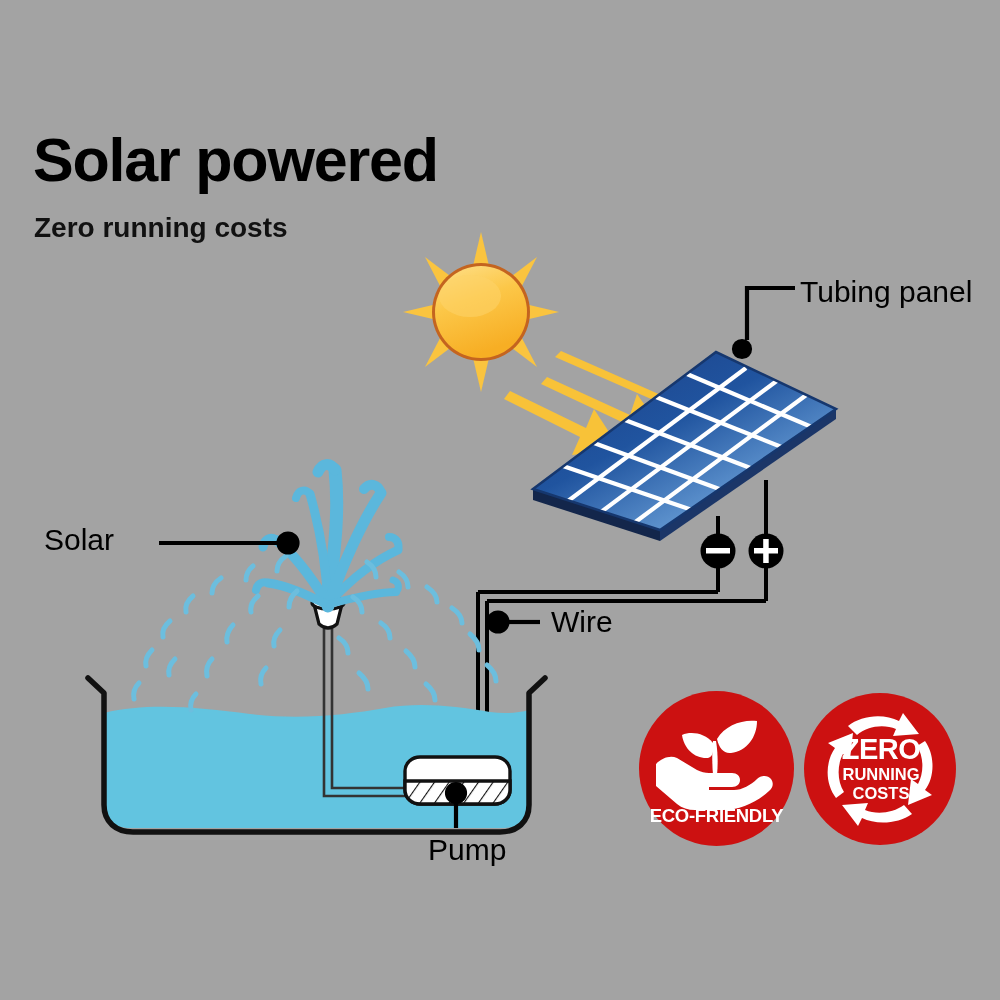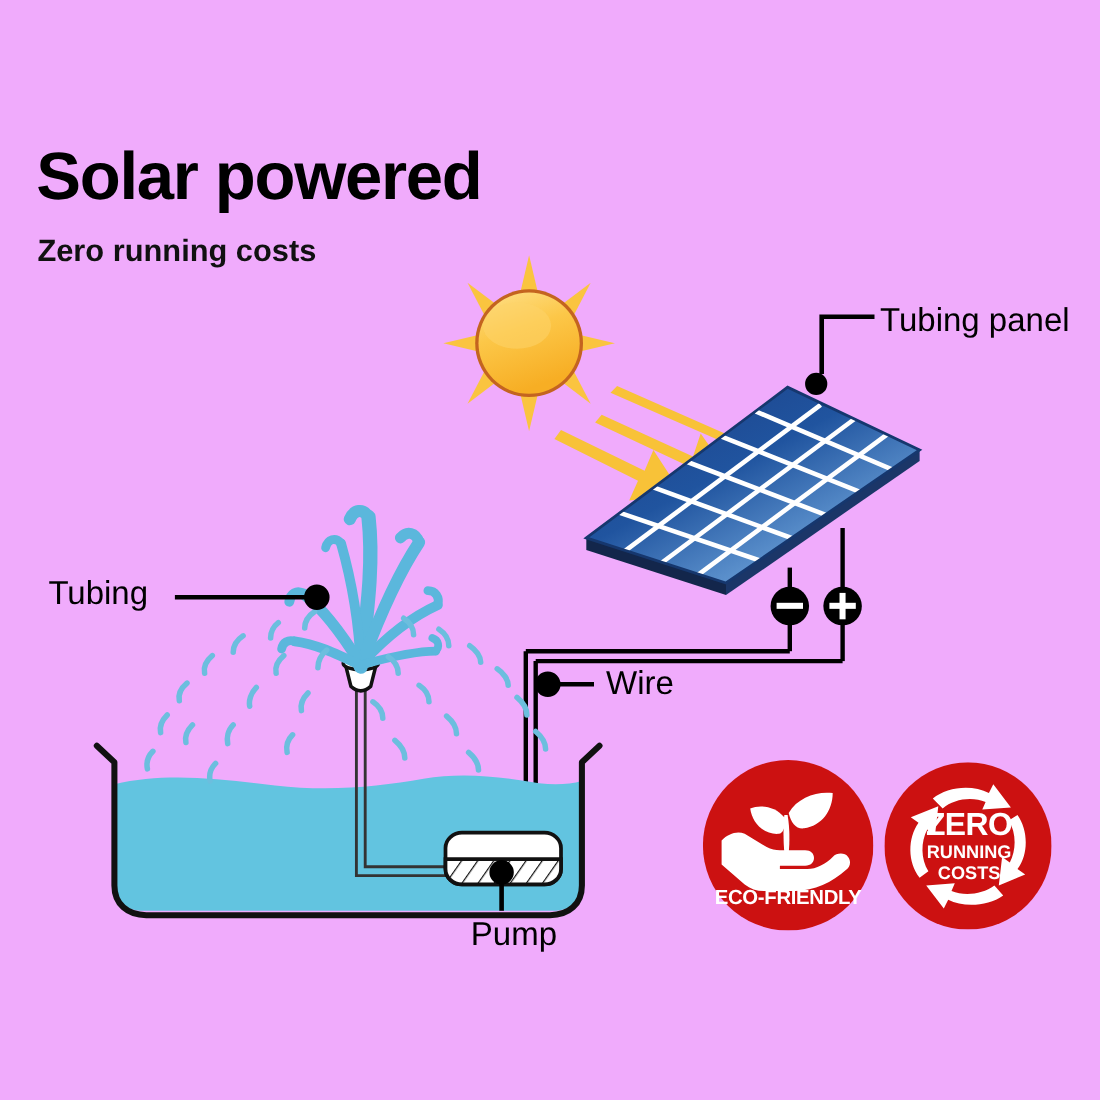--- a/index.html
+++ b/index.html
@@ -10,21 +10,21 @@
   body {
     width: 1000px;
     height: 1000px;
     font-family: "Liberation Sans", sans-serif;
     overflow: hidden;
   }
   #stage {
     position: relative;
     width: 1000px;
     height: 1000px;
-    background: #f0abfc;
+    background: #a3a3a3;
   }
   #diagram-svg {
     position: absolute;
     left: 0;
     top: 0;
     width: 1000px;
     height: 1000px;
   }
   .headline {
     position: absolute;
@@ -263,21 +263,21 @@
 
       <line x1="540" y1="622" x2="508" y2="622"></line>
       <circle cx="498" cy="622" r="9.5"></circle>
 
       <line x1="456" y1="793" x2="456" y2="828"></line>
       <circle cx="456" cy="793" r="9"></circle>
     </g>
   </svg>
 
   <div class="callout callout-solar">Tubing panel</div>
-  <div class="callout callout-tubing">Tubing</div>
+  <div class="callout callout-tubing">Solar</div>
   <div class="callout callout-wire">Wire</div>
   <div class="callout callout-pump">Pump</div>
 
   <div class="badge" id="badge-zero">
     <svg viewBox="0 0 152 152">
       <circle cx="76" cy="76" r="76" fill="#CC1111"></circle>
       <g fill="#ffffff">
 
         <path d="M44,33 C57,22 80,20 95,28 L99,20 L115,41 L89,43 L92,36 C80,31 63,33 53,42 Z"></path>
 

